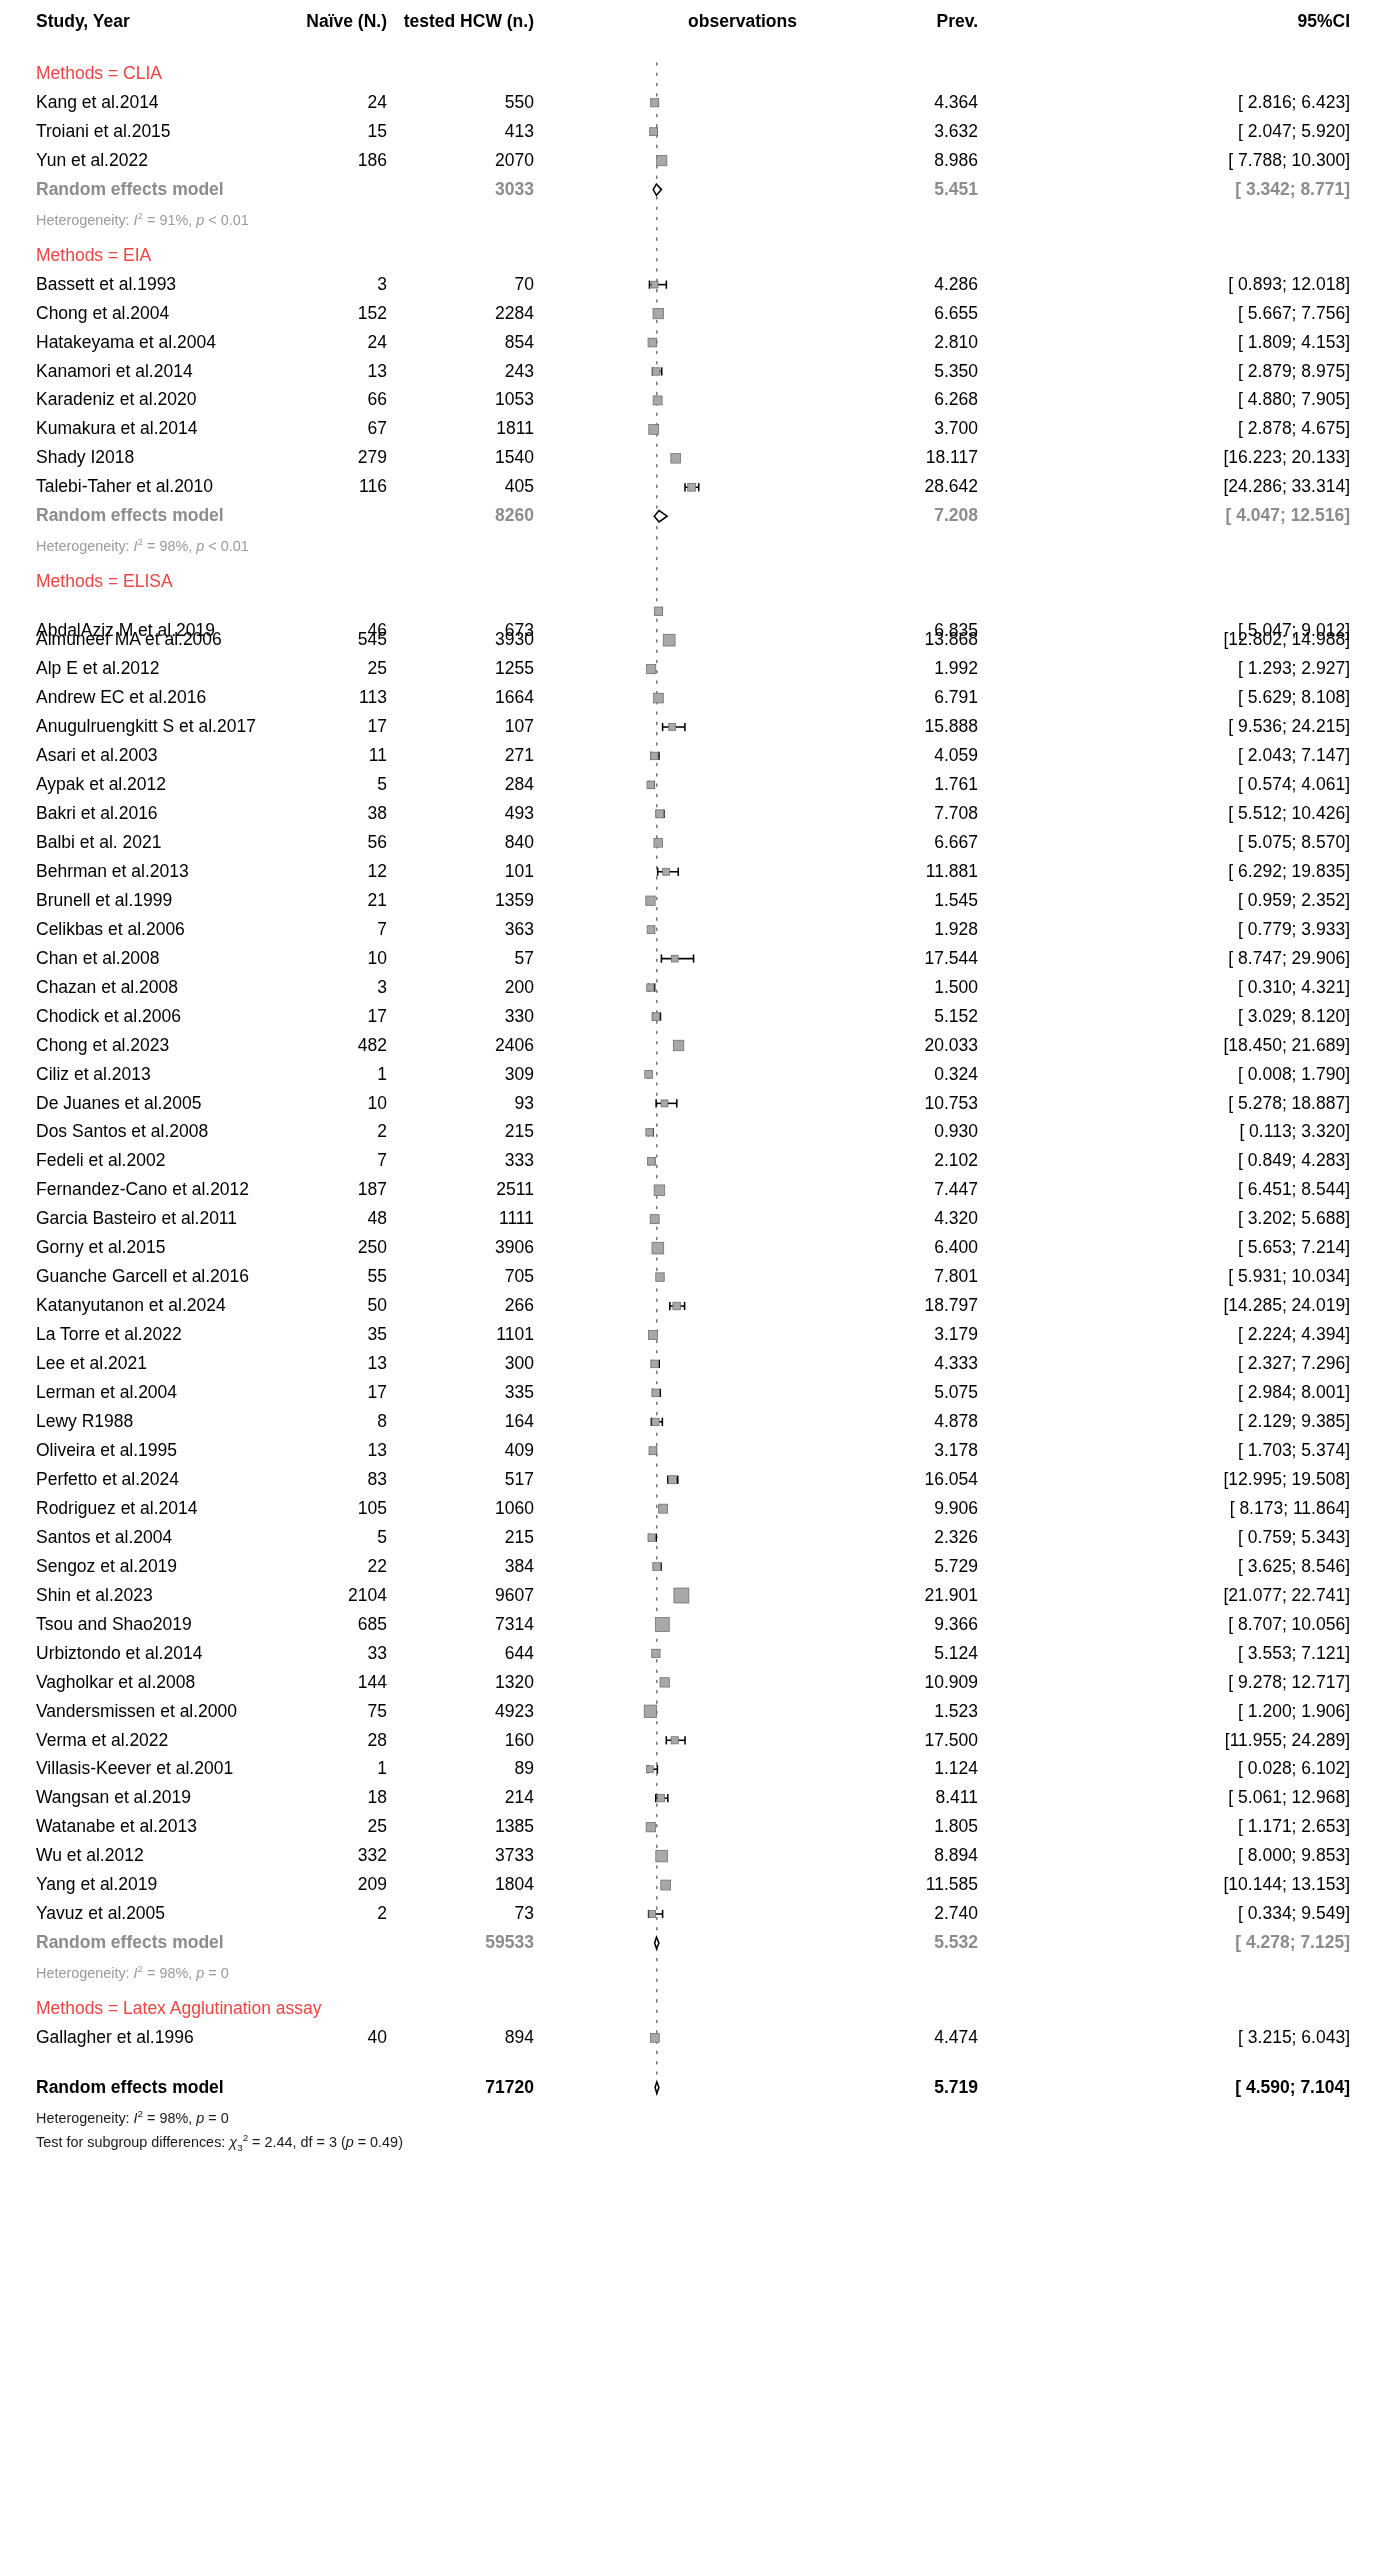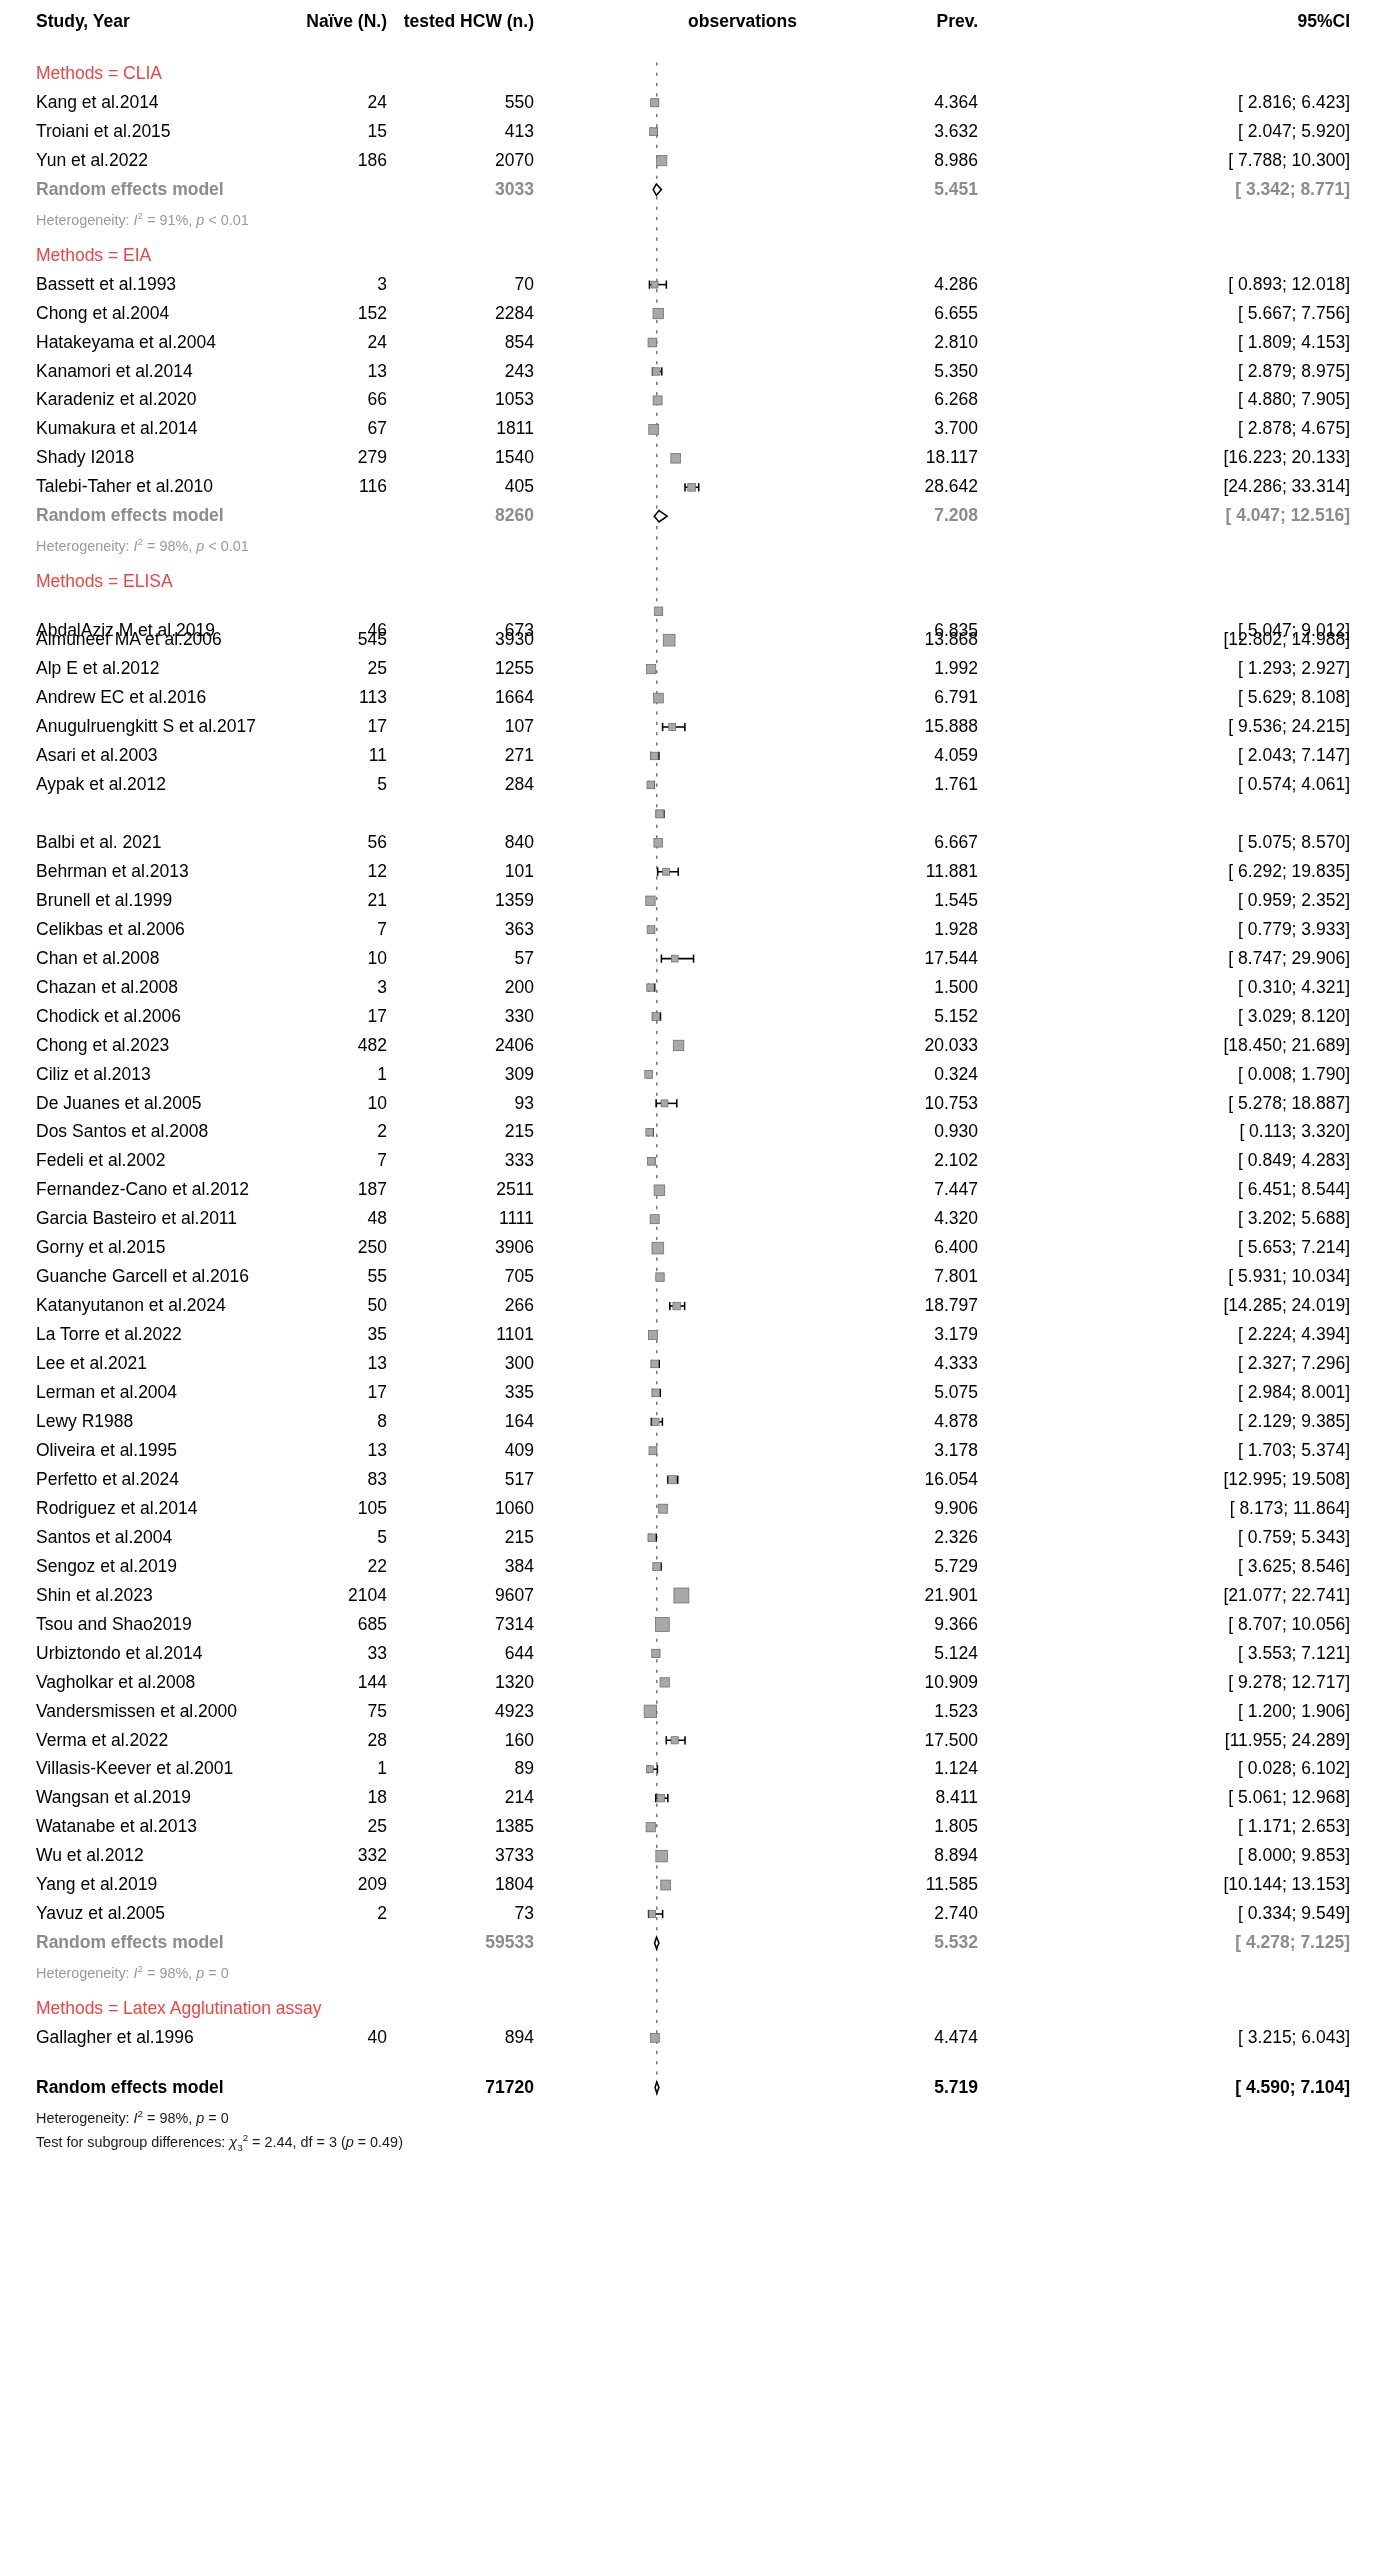--- a/index.html
+++ b/index.html
@@ -219,20 +219,27 @@
       <span class="c-prev">4.059</span>
       <span class="c-ci">[ 2.043;  7.147]</span>
     </div>
     <div class="row " style="top: 770px;">
       <span class="c-study">Aypak et al.2012</span>
       <span class="c-naive">5</span>
       <span class="c-tested">284</span>
       <span class="c-prev">1.761</span>
       <span class="c-ci">[ 0.574;  4.061]</span>
     </div>
+    <div class="row " style="top: 799px;">
+      <span class="c-study">Bakri et al.2016</span>
+      <span class="c-naive">38</span>
+      <span class="c-tested">493</span>
+      <span class="c-prev">7.708</span>
+      <span class="c-ci">[ 5.512; 10.426]</span>
+    </div>
     <div class="row " style="top: 828px; padding-left: 11px;">
       <span class="c-study">Balbi et al. 2021</span>
       <span class="c-naive">56</span>
       <span class="c-tested">840</span>
       <span class="c-prev">6.667</span>
       <span class="c-ci">[ 5.075;  8.570]</span>
     </div>
     <div class="row " style="top: 857px;">
       <span class="c-study">Behrman et al.2013</span>
       <span class="c-naive">12</span>

